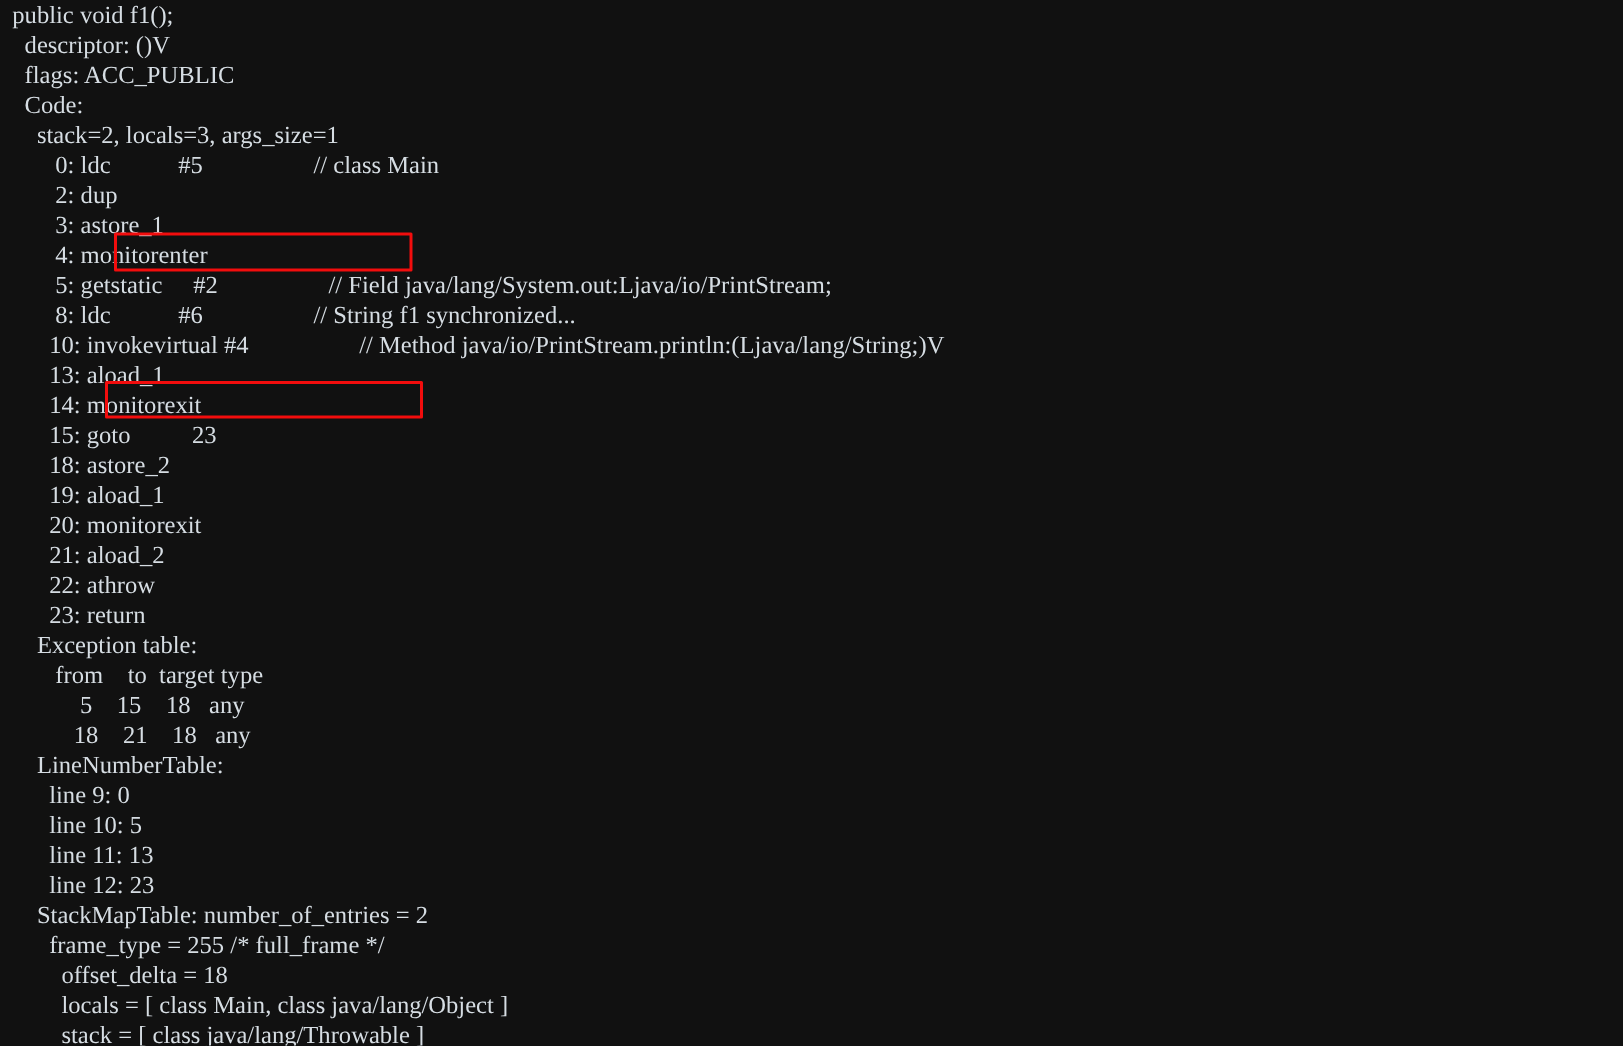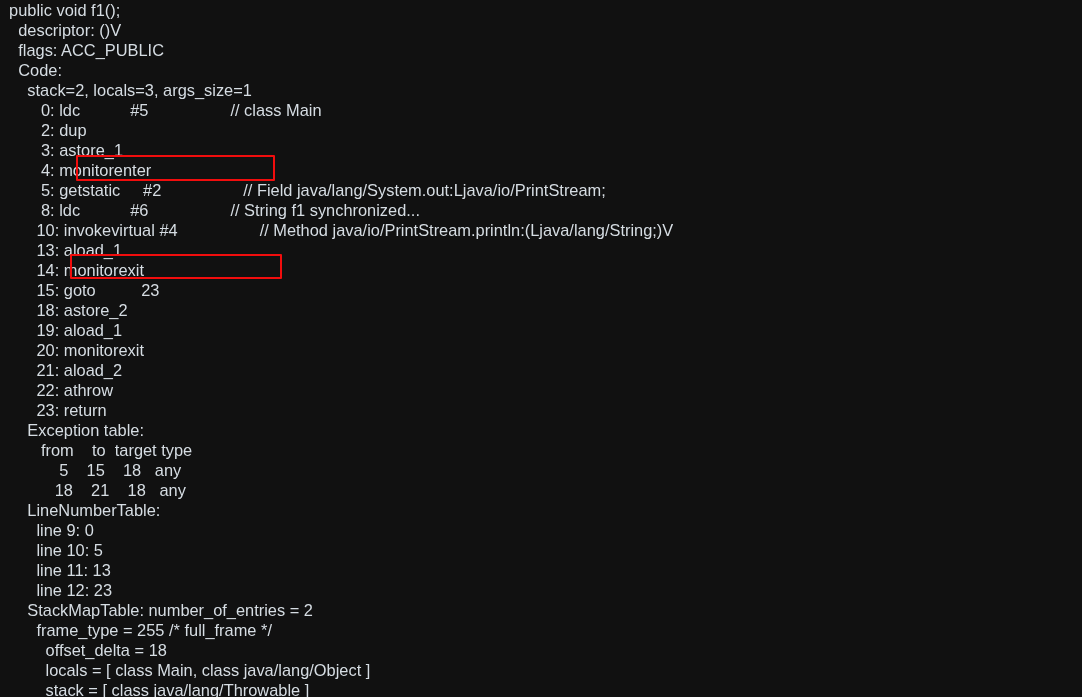--- a/index.html
+++ b/index.html
@@ -42,21 +42,21 @@
     line-height: 20px;
     color: #d6dde3;
     tab-size: 4;
   }
 
   .line {
     display: block;
     height: 20px;
     line-height: 20px;
     white-space: pre;
-    font-family: Liberation Sans, sans-serif;
+    font-family: Liberation Serif, serif;
   }
 
   
   .hl-box {
     position: absolute;
     border: 2px solid #f20d0d;
     border-radius: 1px;
     background: transparent;
     pointer-events: none;
     box-sizing: border-box;

